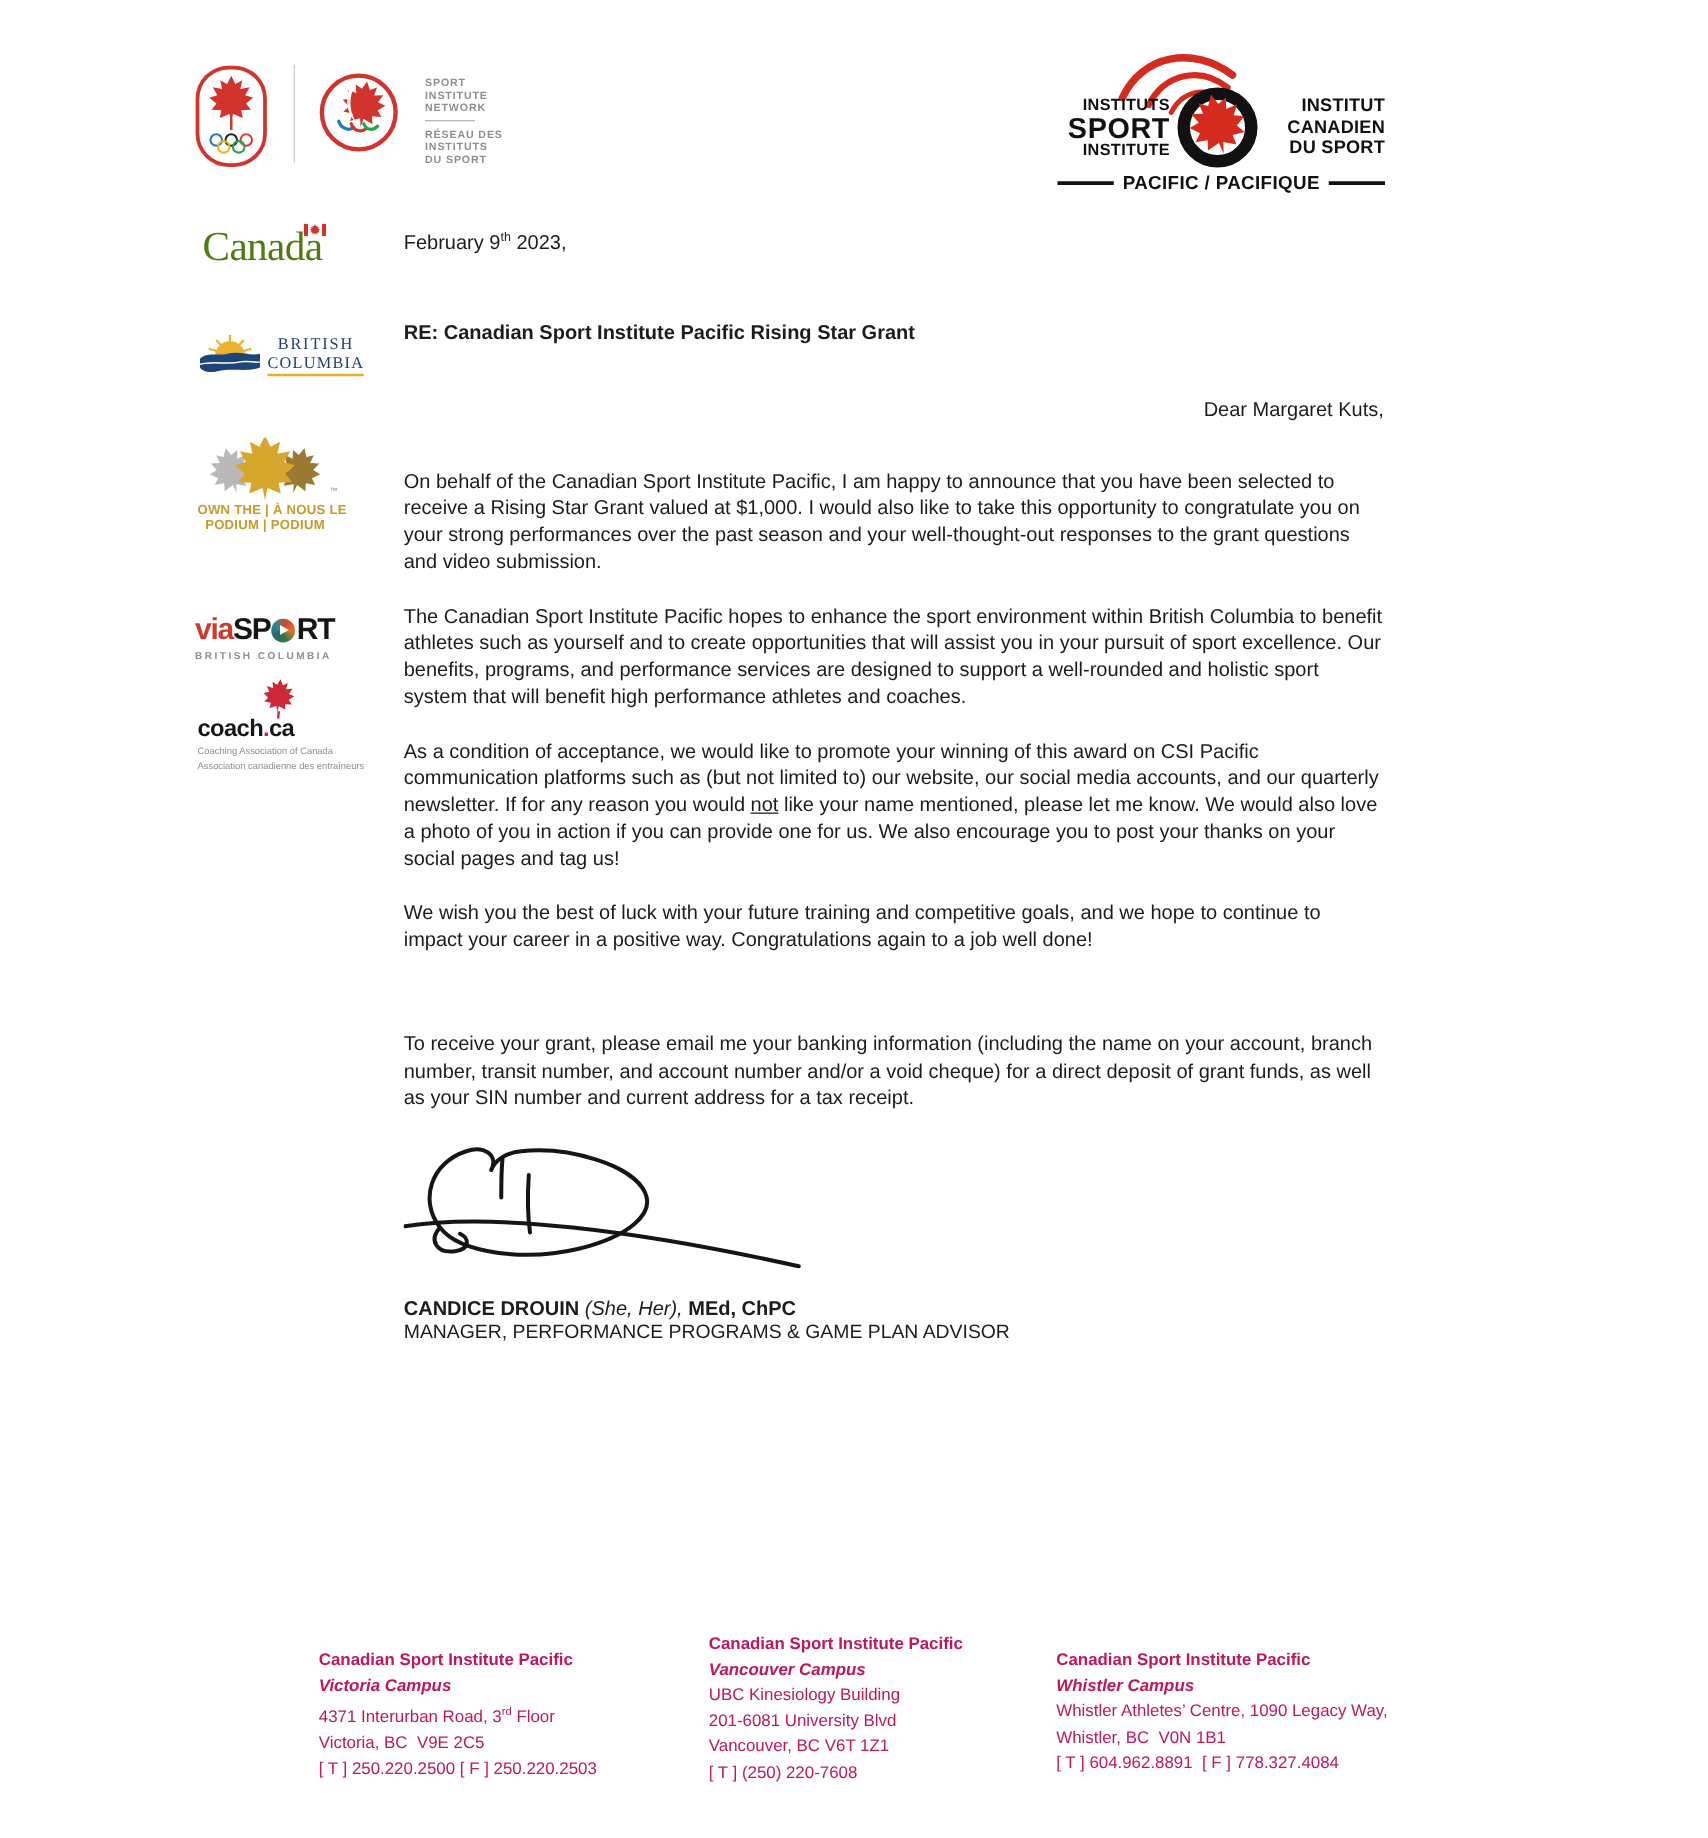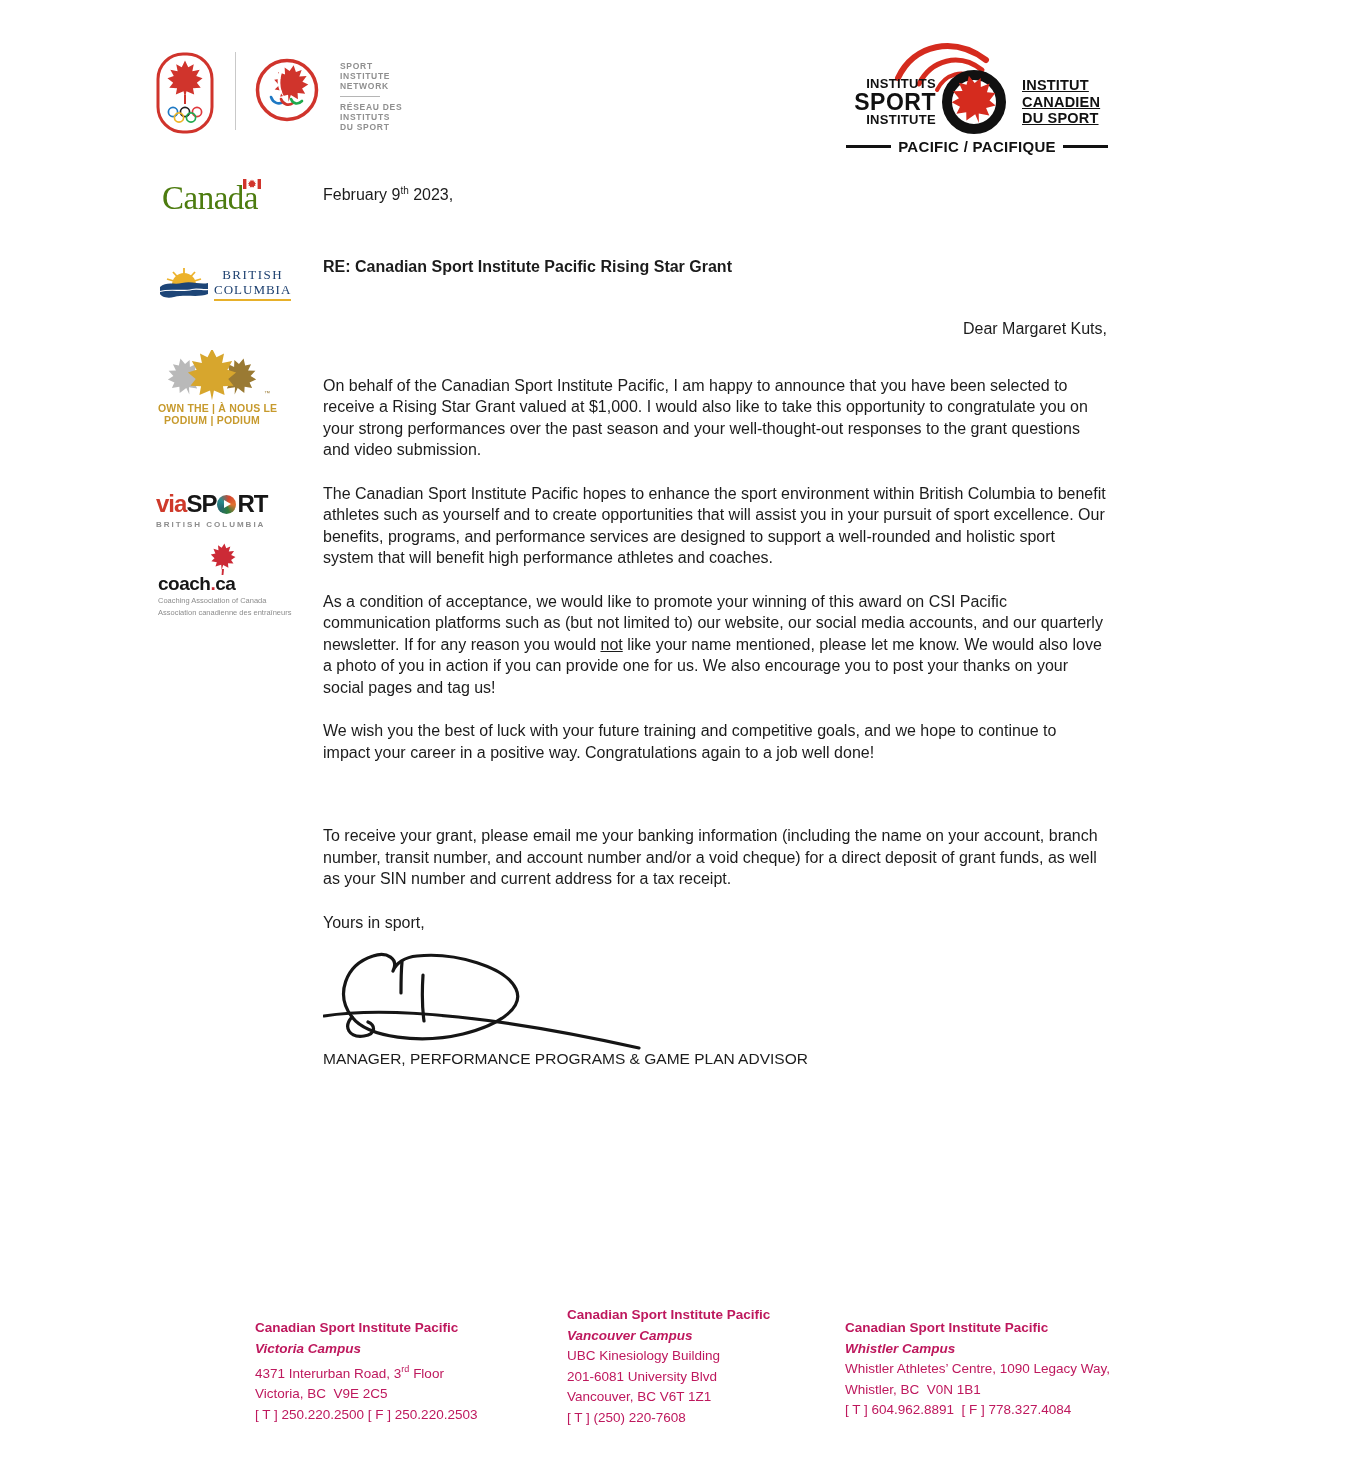--- a/index.html
+++ b/index.html
@@ -13,21 +13,21 @@
 
   
   .hdr-divider { left:235px; top:52px; width:1px; height:78px; background:#c9c9c9; }
   .sin-block { left:340px; top:61px; }
   .sin-line { font-size:8.5px; line-height:10px; letter-spacing:.7px; color:#8f8f8f; font-weight:700; }
   .sin-rule { width:40px; border-top:1px solid #b5b5b5; margin:5px 0 5px 0; }
 
   
   .csi { left:846px; top:34px; width:262px; height:122px; }
   .csi-left  { position:absolute; left:0; top:43px; width:90px; text-align:right; color:#111; }
-  .csi-right { position:absolute; left:176px; top:43px; width:86px; text-align:left; color:#111;text-decoration:underline; }
+  .csi-right { position:absolute; left:176px; top:43px; width:86px; text-align:right; color:#111; }
   .csi-sm  { font-size:13px; line-height:14px; font-weight:700; letter-spacing:.3px; }
   .csi-lg  { font-size:23px; line-height:22px; font-weight:700; letter-spacing:.5px; }
   .csi-r   { font-size:14.5px; line-height:16.5px; font-weight:700; letter-spacing:.2px; }
   .csi-swoosh { position:absolute; left:46px; top:0; }
   .csi-banner { position:absolute; left:0; top:104px; width:262px; display:flex; align-items:center; justify-content:center; gap:7px; }
   .csi-banner .bar { width:56px; height:3.5px; background:#111; }
   .csi-banner .txt { font-size:15px; font-weight:700; letter-spacing:.3px; color:#111; white-space:nowrap; }
 
   
   .canada-wm { left:162px; top:180px; font-family:"Liberation Serif", serif; font-size:33px; color:#4d7c0f; letter-spacing:-.5px; }
@@ -227,32 +227,32 @@
     <div class="l-subject">RE: Canadian Sport Institute Pacific Rising Star Grant</div>
 
     <div class="l-salutation">Dear Margaret Kuts,</div>
 
     <p class="l-p">On behalf of the Canadian Sport Institute Pacific, I am happy to announce that you have been selected to receive a Rising Star Grant valued at $1,000. I would also like to take this opportunity to congratulate you on your strong performances over the past season and your well-thought-out responses to the grant questions and video submission.</p>
     <p class="l-p">The Canadian Sport Institute Pacific hopes to enhance the sport environment within British Columbia to benefit athletes such as yourself and to create opportunities that will assist you in your pursuit of sport excellence. Our benefits, programs, and performance services are designed to support a well-rounded and holistic sport system that will benefit high performance athletes and coaches.</p>
     <p class="l-p"><span>As a condition of acceptance, we would like to promote your winning of this award on CSI Pacific communication platforms such as (but not limited to) our website, our social media accounts, and our quarterly newsletter. If for any reason you would </span><span class="u">not</span><span> like your name mentioned, please let me know. We would also love a photo of you in action if you can provide one for us. We also encourage you to post your thanks on your social pages and tag us!</span></p>
     <p class="l-p l-p-last">We wish you the best of luck with your future training and competitive goals, and we hope to continue to impact your career in a positive way. Congratulations again to a job well done!</p>
     <p class="l-p">To receive your grant, please email me your banking information (including the name on your account, branch number, transit number, and account number and/or a void cheque) for a direct deposit of grant funds, as well as your SIN number and current address for a tax receipt.</p>
 
-    <div class="l-closing">Yours in sport,</div>
 
     <svg class="sig-svg" width="320" height="103" viewBox="0 0 320 103">
       <g fill="none" stroke="#151515" stroke-width="3.2" stroke-linecap="round">
         <path d="M70 24 C 76 12, 64 4, 50 9 C 22 18, 12 48, 29 70 C 45 91, 98 97, 140 87 C 180 77, 201 59, 193 42 C 183 20, 132 5, 94 9 C 82 10, 73 16, 70 24"></path>
         <path d="M29 70 C 20 80, 26 91, 41 89 C 54 87, 52 78, 45 75"></path>
         <path d="M79 15 C 78 25, 78 35, 78 46"></path>
         <path d="M100 28 C 99 44, 99 60, 101 74"></path>
         <path d="M1 69 C 70 58, 185 72, 316 101"></path>
       </g>
     </svg>
 
+    <div class="signer"><span class="nm">CANDICE DROUIN</span><span class="pn pre"> (She, Her), </span><span class="cr">MEd, ChPC</span></div>
     <div class="signer-title">MANAGER, PERFORMANCE PROGRAMS &amp; GAME PLAN ADVISOR</div>
   </div>
 
   <div class="abs fcol f1">
     <div class="org">Canadian Sport Institute Pacific</div>
     <div class="campus">Victoria Campus</div>
     <div><span>4371 Interurban Road, 3</span><sup>rd</sup><span> Floor</span></div>
     <div class="pre">Victoria, BC  V9E 2C5</div>
     <div class="pre">[ T ] 250.220.2500 [ F ] 250.220.2503</div>
   </div>

